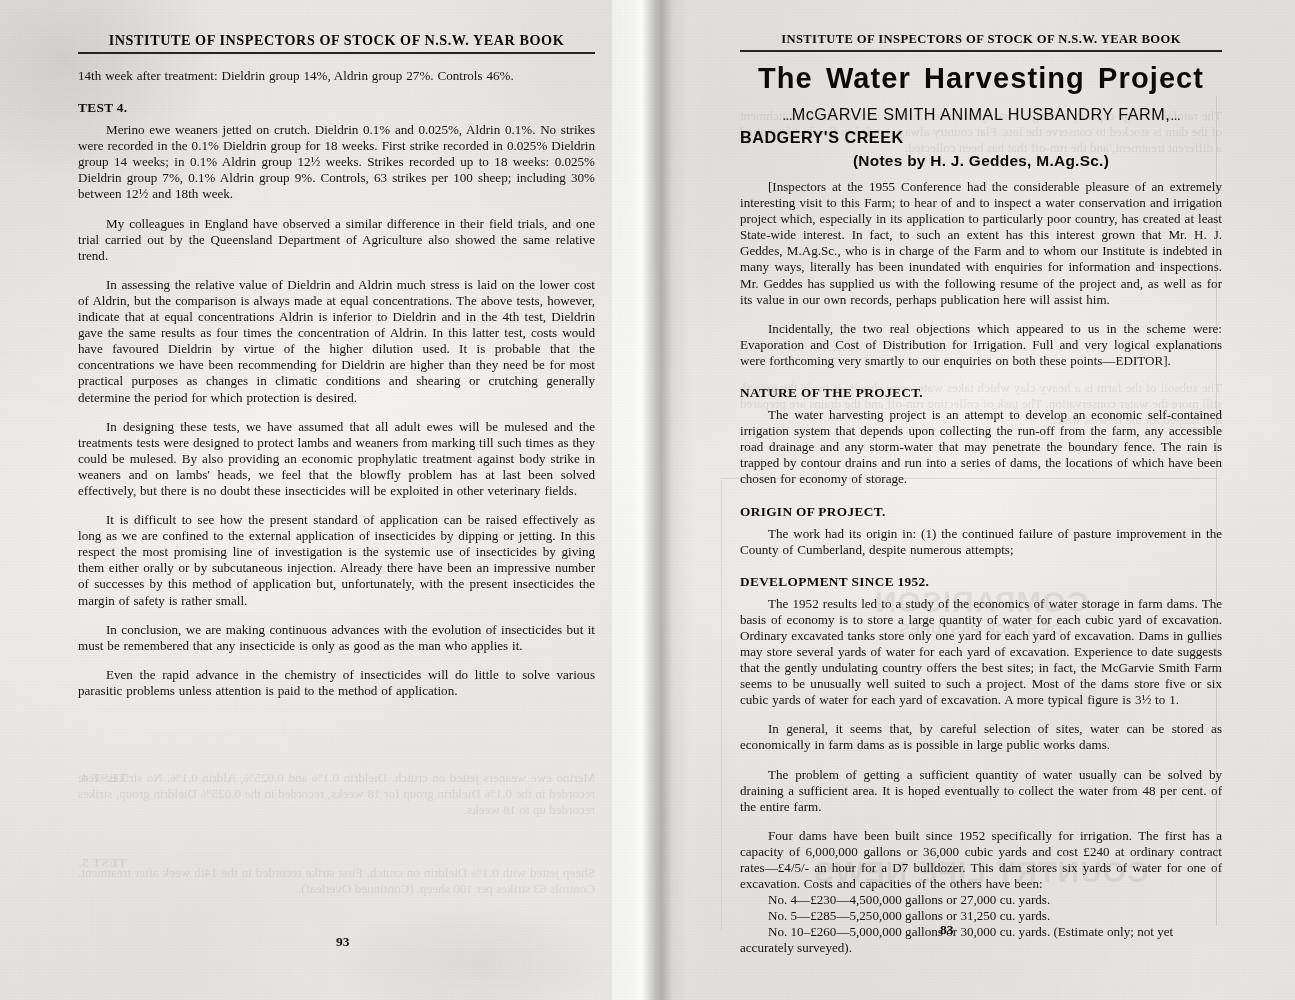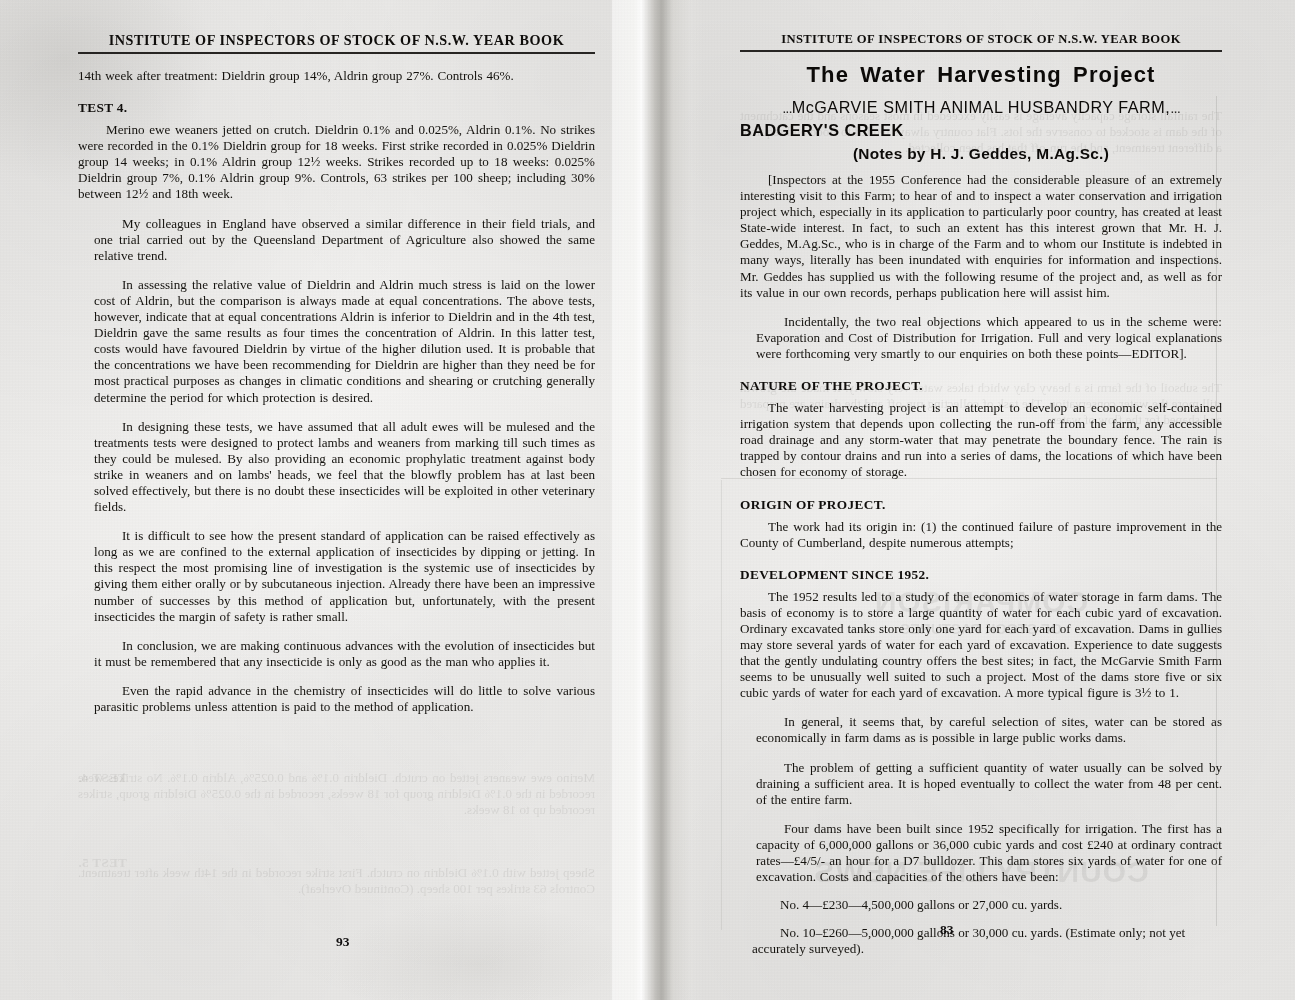--- a/index.html
+++ b/index.html
@@ -125,39 +125,39 @@
 
   p.body {
     margin: 0 0 0 0;
     font-size: 13.1px;
     line-height: 16.1px;
     text-align: justify;
     text-justify: inter-word;
     color: #15130f;
     word-spacing: 0.6px;
   }
-  p.body + p.body { margin-top: 13px; margin-left: 16px; }
+  p.body + p.body { margin-top: 13px; }
   p.body.ind { text-indent: 28px; }
   p.body.nogap { margin-top: 2px; }
 
   h3.sect {
     margin: 16px 0 6px 0;
     font-size: 13.3px;
     font-weight: bold;
     letter-spacing: 0.35px;
     color: #100e0c;
   }
 
   
   .art-title {
     margin: 6px 0 10px 0;
     text-align: center;
     font-family: "Liberation Sans", "DejaVu Sans", sans-serif;
     font-weight: bold;
-    font-size: 22px;
+    font-size: 29px;
     letter-spacing: 1.1px;
     color: #0d0b09;
     word-spacing: 4px;
   }
   .art-sub1 {
     text-align: center;
     font-family: "Liberation Sans", "DejaVu Sans", sans-serif;
     font-weight: normal;
     font-size: 16.2px;
     letter-spacing: 0.5px;
@@ -182,21 +182,21 @@
     letter-spacing: 0.3px;
     color: #0d0b09;
     margin: 0 0 9px 0;
   }
 
   .dam-line {
     font-size: 13.1px;
     line-height: 16.1px;
     text-indent: 28px;
     color: #15130f;
-    margin: 12px;
+    margin: 0;
   }
   .dam-wrap { margin: 0; }
 
   
   .folio {
     position: absolute;
     font-size: 13.5px;
     font-weight: bold;
     color: #121010;
   }
@@ -345,20 +345,21 @@
     <p class="body ind">The work had its origin in: (1) the continued failure of pasture improvement in the County of Cumberland, despite numerous attempts;</p>
 
     <h3 class="sect">DEVELOPMENT SINCE 1952.</h3>
     <p class="body ind">The 1952 results led to a study of the economics of water storage in farm dams. The basis of economy is to store a large quantity of water for each cubic yard of excavation. Ordinary excavated tanks store only one yard for each yard of excavation. Dams in gullies may store several yards of water for each yard of excavation. Experience to date suggests that the gently undulating country offers the best sites; in fact, the McGarvie Smith Farm seems to be unusually well suited to such a project. Most of the dams store five or six cubic yards of water for each yard of excavation. A more typical figure is 3½ to 1.</p>
     <p class="body ind nogap">In general, it seems that, by careful selection of sites, water can be stored as economically in farm dams as is possible in large public works dams.</p>
     <p class="body ind nogap">The problem of getting a sufficient quantity of water usually can be solved by draining a sufficient area. It is hoped eventually to collect the water from 48 per cent. of the entire farm.</p>
     <p class="body ind nogap">Four dams have been built since 1952 specifically for irrigation. The first has a capacity of 6,000,000 gallons or 36,000 cubic yards and cost £240 at ordinary contract rates—£4/5/- an hour for a D7 bulldozer. This dam stores six yards of water for one of excavation. Costs and capacities of the others have been:</p>
 
     <div class="dam-wrap">
       <p class="dam-line">No. 4—£230—4,500,000 gallons or 27,000 cu. yards.</p>
+      <p class="dam-line">No. 5—£285—5,250,000 gallons or 31,250 cu. yards.</p>
       <p class="dam-line">No. 10–£260—5,000,000 gallons or 30,000 cu. yards. (Estimate only; not yet accurately surveyed).</p>
     </div>
 
   </div>
 
   <div class="folio l">93</div>
   <div class="folio r">83</div>
 
   <div class="gutter"></div>
   <div class="edge-line"></div>

